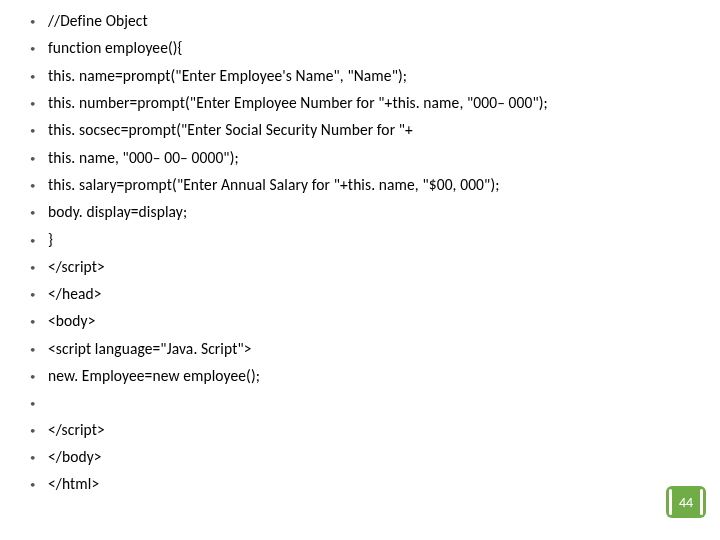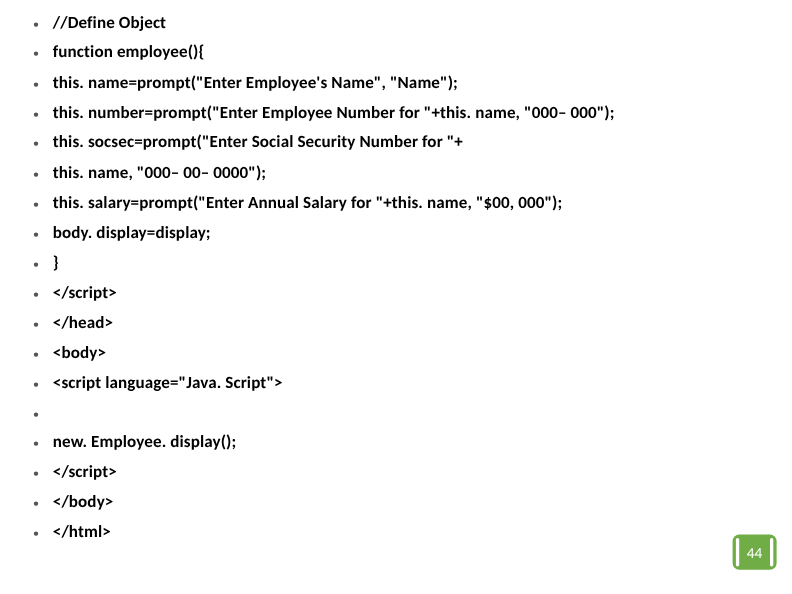--- a/index.html
+++ b/index.html
@@ -24,21 +24,21 @@
   }
   .bullet {
     flex: 0 0 auto;
     width: 18px;
     font-size: 11px;
     color: #555;
     padding-top: 4px;
     text-align: left;
   }
   .text {
-    font-weight: 700;
+    font-weight: 400;
     letter-spacing: 0.1px;
   }
   .pagebadge {
     position: absolute;
     right: 14px;
     bottom: 22px;
     width: 40px;
     height: 32px;
     background: #70ad47;
     border-radius: 6px;
@@ -113,24 +113,24 @@
   <div class="line">
     <span class="bullet">•</span>
     <span class="text">&lt;body&gt;</span>
   </div>
   <div class="line">
     <span class="bullet">•</span>
     <span class="text">&lt;script language="Java. Script"&gt;</span>
   </div>
   <div class="line">
     <span class="bullet">•</span>
+    <span class="text">new. Employee=new employee();</span>
   </div>
   <div class="line">
     <span class="bullet">•</span>
-    <span class="text">new. Employee. display();</span>
   </div>
   <div class="line">
     <span class="bullet">•</span>
     <span class="text">&lt;/script&gt;</span>
   </div>
   <div class="line">
     <span class="bullet">•</span>
     <span class="text">&lt;/body&gt;</span>
   </div>
   <div class="line">

